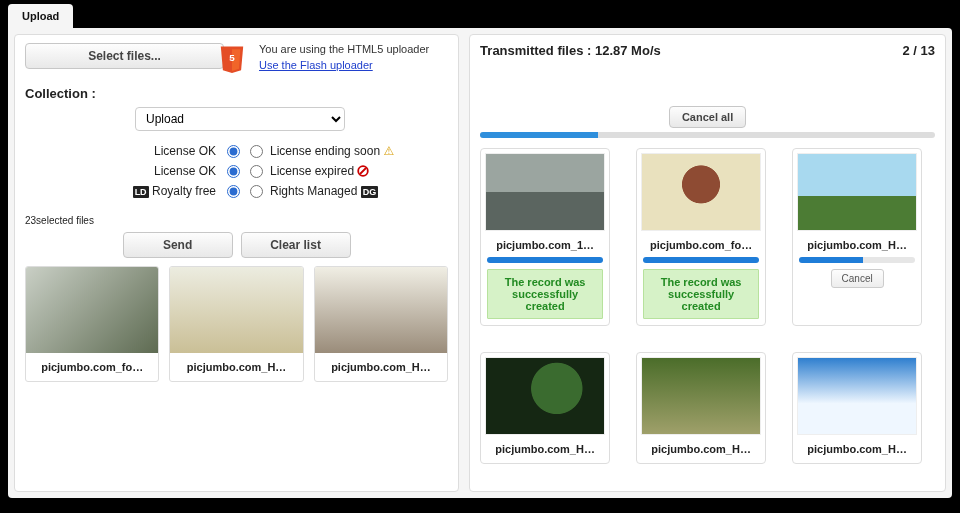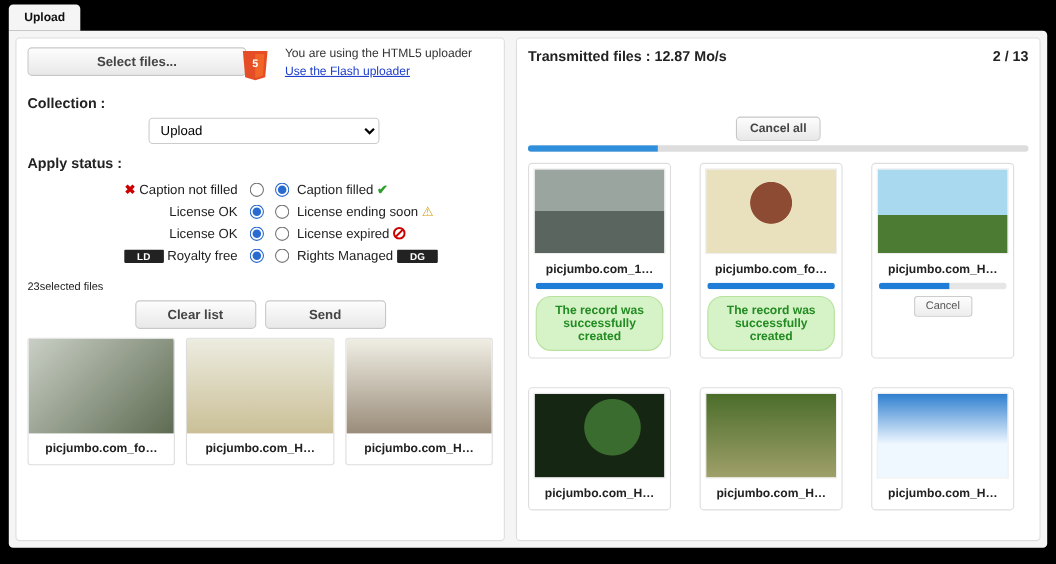--- a/index.html
+++ b/index.html
@@ -149,21 +149,21 @@
   }
   .status-row input[type=radio] {
     margin: 0 3px;
     accent-color: #2a6bd0;
   }
   .red-x { color:#c00; font-weight:bold; }
   .green-check { color:#2a9d2a; font-weight:bold; }
   .warn { color:#d69b00; }
   .forbid svg { width:12px; height:12px; vertical-align:-2px; }
   .sqbadge {
-    background:#222; color:#fff; font-size:9px; padding:1px 12px;
+    background:#222; color:#fff; font-size:9px; padding:1px 2px;
     border-radius:1px; font-weight:bold;
   }
 
   .selected-files-header {
     font-weight: normal;
     font-size: 10px;
     margin-top: 14px;
     margin-bottom: 6px;
   }
   .action-row {
@@ -267,21 +267,21 @@
     height: 100%;
   }
   .fc-success {
     background: #d6f2c7;
     border: 1px solid #b7e29d;
     color: #228b22;
     font-size: 11px;
     font-weight: bold;
     text-align: center;
     padding: 6px 4px;
-    border-radius: 14px;
+    border-radius: 1px;
     margin: 0 2px 2px;
   }
   .fc-cancel {
     text-align: center;
     margin-top: 4px;
   }
   .mini-btn {
     background: linear-gradient(#fdfdfd,#ededed);
     border:1px solid #ccc;
     border-radius:3px;
@@ -330,28 +330,21 @@
         </div>
       </div>
 
       <div class="field-label">Collection :</div>
       <div class="select-wrap">
         <select>
           <option>Upload</option>
         </select>
       </div>
 
-      <div class="field-label">Apply status :</div>
       <div class="status-grid">
-        <div class="status-row">
-          <span class="lbl-left"><span class="red-x">✖</span>&nbsp;<span>Caption not filled</span></span>
-          <input type="radio" style="">
-          <input type="radio" checked="" style="">
-          <span class="lbl-right"><span>Caption filled</span>&nbsp;<span class="green-check">✔</span></span>
-        </div>
         <div class="status-row">
           <span class="lbl-left">License OK</span>
           <input type="radio" checked="" style="">
           <input type="radio" style="">
           <span class="lbl-right"><span>License ending soon</span>&nbsp;<span class="warn">⚠</span></span>
         </div>
         <div class="status-row">
           <span class="lbl-left">License OK</span>
           <input type="radio" checked="" style="">
           <input type="radio" style="">
@@ -363,22 +356,22 @@
         <div class="status-row">
           <span class="lbl-left"><span class="sqbadge">LD</span>&nbsp;<span>Royalty free</span></span>
           <input type="radio" checked="" style="">
           <input type="radio" style="">
           <span class="lbl-right"><span>Rights Managed</span>&nbsp;<span class="sqbadge">DG</span></span>
         </div>
       </div>
 
       <div class="selected-files-header">23selected files</div>
       <div class="action-row">
+        <button class="btn">Send</button>
         <button class="btn">Clear list</button>
-        <button class="btn">Send</button>
       </div>
       <div class="thumb-row">
         <div class="thumb-card">
           <div class="thumb-img thumb-d"></div>
           <div class="thumb-label">picjumbo.com_fo…</div>
         </div>
         <div class="thumb-card">
           <div class="thumb-img thumb-e"></div>
           <div class="thumb-label">picjumbo.com_H…</div>
         </div>

